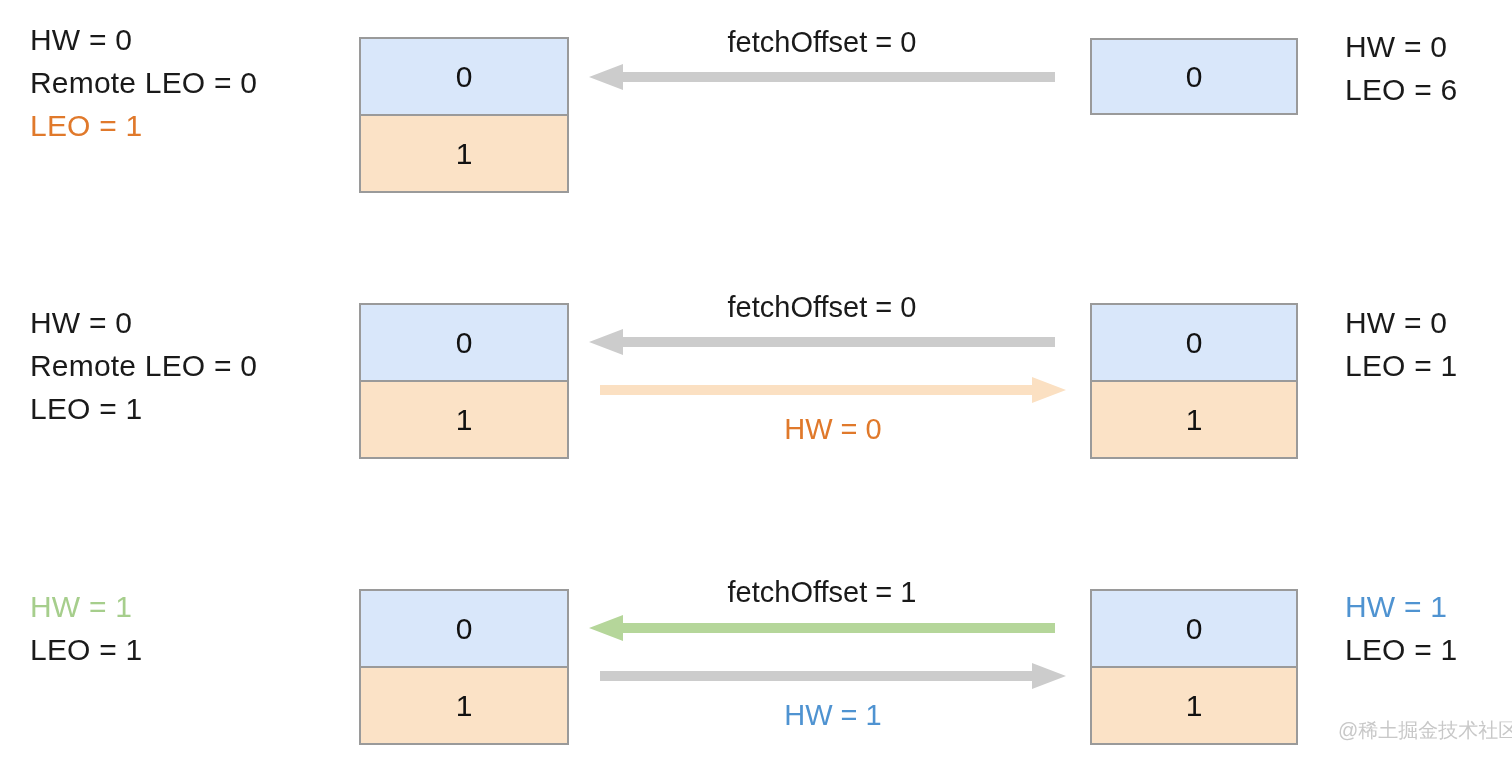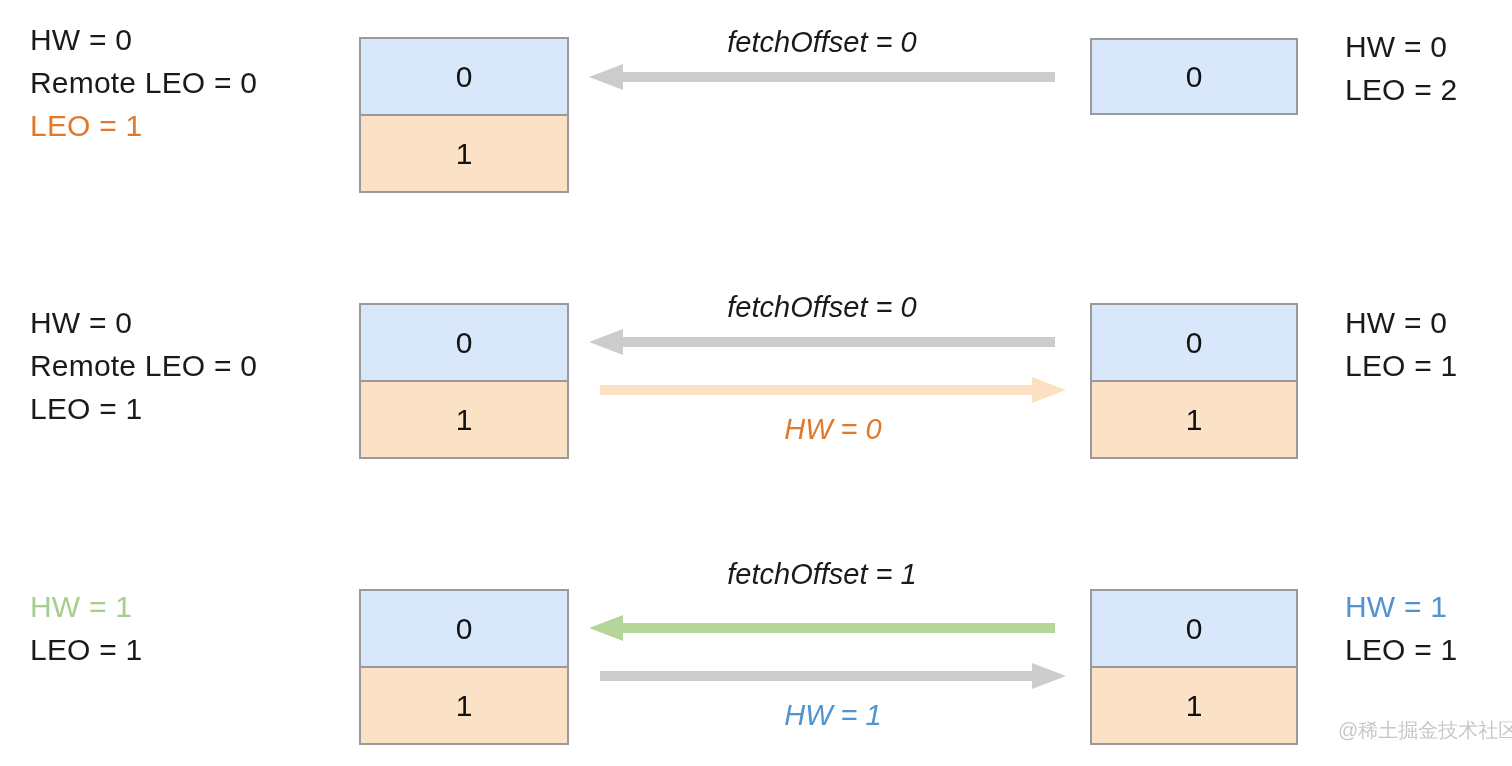--- a/index.html
+++ b/index.html
@@ -76,21 +76,20 @@
     display: block;
   }
   .arrow svg { display: block; width: 100%; height: 100%; }
 
   
   .arrow-caption {
     position: absolute;
     font-size: 29px;
     white-space: nowrap;
     text-align: center;
-    font-style: italic;
   }
 
   
   .watermark {
     position: absolute;
     left: 1338px;
     top: 717px;
     font-size: 20px;
     color: #c8c8c8;
     white-space: nowrap;
@@ -122,21 +121,21 @@
         <path d="M0,13 L34,0 L34,8 L466,8 L466,18 L34,18 L34,26 Z" fill="#cccccc"></path>
       </svg>
     </div>
 
     <div class="logbox" style="left:1090px; top:38px; width:208px; height:77px;">
       <div class="cell cell-blue">0</div>
     </div>
 
     <div class="txt-block txt-right" style="top:25px;">
       <span class="txt-line c-black">HW = 0</span>
-      <span class="txt-line c-black">LEO = 2</span>
+      <span class="txt-line c-black">LEO = 6</span>
     </div>
   </div>
 
   <div class="row">
 
     <div class="txt-block txt-left" style="top:301px;">
       <span class="txt-line c-black">HW = 0</span>
       <span class="txt-line c-black">Remote LEO = 0</span>
       <span class="txt-line c-black">LEO = 1</span>
     </div>
@@ -178,21 +177,21 @@
     <div class="txt-block txt-left" style="top:585px;">
       <span class="txt-line c-green">HW = 1</span>
       <span class="txt-line c-black">LEO = 1</span>
     </div>
 
     <div class="logbox" style="left:359px; top:589px; width:210px; height:156px;">
       <div class="cell cell-blue">0</div>
       <div class="cell cell-orange">1</div>
     </div>
 
-    <div class="arrow-caption" style="left:589px; top:558px; width:466px; color:#1a1a1a;">fetchOffset = 1</div>
+    <div class="arrow-caption" style="left:589px; top:576px; width:466px; color:#1a1a1a;">fetchOffset = 1</div>
 
     <div class="arrow" style="left:589px; top:615px; width:466px;">
       <svg viewBox="0 0 466 26" preserveAspectRatio="none">
         <path d="M0,13 L34,0 L34,8 L466,8 L466,18 L34,18 L34,26 Z" fill="#b5d69a"></path>
       </svg>
     </div>
 
     <div class="arrow" style="left:600px; top:663px; width:466px;">
       <svg viewBox="0 0 466 26" preserveAspectRatio="none">
         <path d="M466,13 L432,0 L432,8 L0,8 L0,18 L432,18 L432,26 Z" fill="#cccccc"></path>

